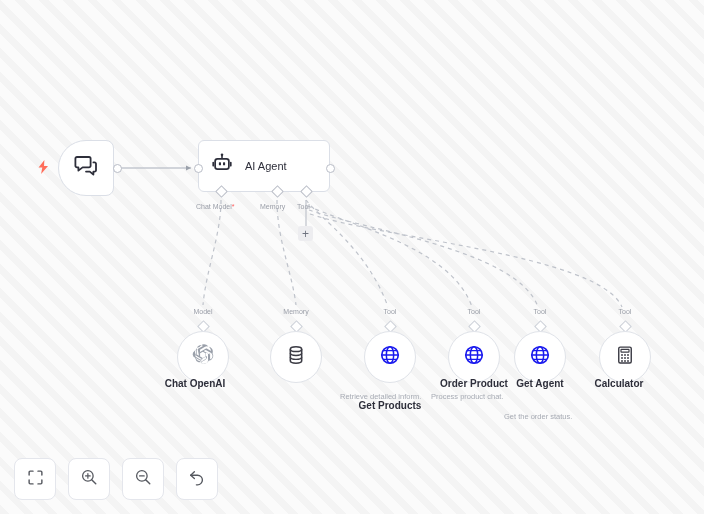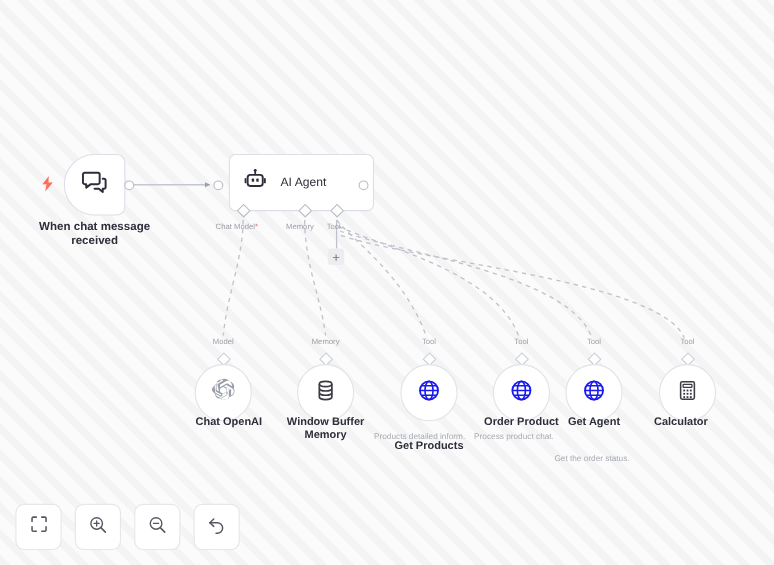--- a/index.html
+++ b/index.html
@@ -81,21 +81,20 @@
     width: 132px;
     height: 52px;
     background: #ffffff;
     border: 1px solid #dbdfe7;
     border-radius: 6px;
     box-sizing: border-box;
     display: flex;
     align-items: center;
     padding-left: 12px;
     gap: 12px;
-    margin-left: 10px;
   }
   .agent-title {
     font-size: 11px;
     color: #2d2e3a;
     font-weight: 400;
   }
 
   
   .port-round {
     position: absolute;
@@ -249,21 +248,20 @@
 
   <div class="trigger-node">
     <span>
       <svg width="24" height="24" viewBox="0 0 24 24" xmlns="http://www.w3.org/2000/svg">
         <path d="M3,3 h12 a1.6,1.6 0 0 1 1.6,1.6 v7.2 a1.6,1.6 0 0 1 -1.6,1.6 h-6.4 l-4.2,3.2 v-3.2 h-1.4 a1.6,1.6 0 0 1 -1.6,-1.6 v-7.2 a1.6,1.6 0 0 1 1.6,-1.6 z" fill="none" stroke="#2d2e3a" stroke-width="1.8" stroke-linejoin="round"></path>
         <path d="M19.4,8.4 h1.2 a1.4,1.4 0 0 1 1.4,1.4 v6.4 a1.4,1.4 0 0 1 -1.4,1.4 h-1.2 v3 l-3.6,-3 h-3.8" fill="none" stroke="#2d2e3a" stroke-width="1.8" stroke-linejoin="round" stroke-linecap="round"></path>
       </svg>
     </span>
   </div>
   <div class="port-round" style="left:113px; top:163.5px;"></div>
-  <div class="trigger-label">When chat message received</div>
 
   <div class="agent-node">
     <span>
       <svg width="22" height="22" viewBox="0 0 24 24" xmlns="http://www.w3.org/2000/svg">
         <path d="M12,2 v3" stroke="#2d2e3a" stroke-width="1.8" stroke-linecap="round" fill="none"></path>
         <circle cx="12" cy="2" r="1.4" fill="#2d2e3a"></circle>
         <rect x="4.5" y="6.5" width="15" height="11" rx="2.6" fill="none" stroke="#2d2e3a" stroke-width="1.9"></rect>
         <rect x="8.6" y="10.2" width="2.3" height="3.2" rx="0.6" fill="#2d2e3a"></rect>
         <rect x="13.1" y="10.2" width="2.3" height="3.2" rx="0.6" fill="#2d2e3a"></rect>
         <path d="M2.4,10.4 v3.6 M21.6,10.4 v3.6" stroke="#2d2e3a" stroke-width="1.8" stroke-linecap="round" fill="none"></path>
@@ -288,49 +286,48 @@
 
   <div class="subnode-cap" style="left:183px; top:308px; width:40px;">Model</div>
   <div class="subnode-port" style="left:198.5px; top:322px;"></div>
   <div class="subnode" style="left:177px; top:331px;">
     <span>
       <svg width="24" height="24" viewBox="0 0 24 24" xmlns="http://www.w3.org/2000/svg">
         <path d="M21.5,10.2 a5,5 0 0 0 -4.3,-6.7 a5,5 0 0 0 -8.6,0.6 a5,5 0 0 0 -3.8,7.5 a5,5 0 0 0 4.3,6.7 a5,5 0 0 0 8.6,-0.6 a5,5 0 0 0 3.8,-7.5 z M12,20.4 a3.7,3.7 0 0 1 -2.4,-0.9 l4.9,-2.8 a0.8,0.8 0 0 0 0.4,-0.7 v-6.9 l2.1,1.2 v5.8 a3.7,3.7 0 0 1 -5,4.3 z M4.6,16.1 a3.7,3.7 0 0 1 -0.4,-2.5 l4.9,2.8 a0.8,0.8 0 0 0 0.8,0 l6,-3.5 v2.4 l-5,2.9 a3.7,3.7 0 0 1 -6.3,-2.1 z M3.3,8.2 a3.7,3.7 0 0 1 1.9,-1.6 v5.8 a0.8,0.8 0 0 0 0.4,0.7 l6,3.4 l-2.1,1.2 l-5,-2.9 a3.7,3.7 0 0 1 -1.2,-6.6 z M18.6,11.6 l-6,-3.5 l2.1,-1.2 l5,2.9 a3.7,3.7 0 0 1 -0.6,6.7 v-5.8 a0.8,0.8 0 0 0 -0.5,-0.8 z M20.7,8.5 l-4.9,-2.9 a0.8,0.8 0 0 0 -0.8,0 l-6,3.5 v-2.4 l5,-2.9 a3.7,3.7 0 0 1 5.5,2.1 a3.7,3.7 0 0 1 0.2,2.6 z M8,12.8 l-2.1,-1.2 v-5.8 a3.7,3.7 0 0 1 6.1,-2.8 l-4.9,2.8 a0.8,0.8 0 0 0 -0.4,0.7 z M9.1,10.3 l2.7,-1.6 l2.7,1.6 v3.1 l-2.7,1.5 l-2.7,-1.5 z" fill="#9aa0aa"></path>
       </svg>
     </span>
   </div>
-  <div class="subnode-label" style="left:153px; top:378px;">Chat OpenAI</div>
+  <div class="subnode-label" style="left:140px; top:378px;">Chat OpenAI</div>
 
   <div class="subnode-cap" style="left:276px; top:308px; width:40px;">Memory</div>
   <div class="subnode-port" style="left:291.5px; top:322px;"></div>
   <div class="subnode" style="left:270px; top:331px;">
     <span>
       <svg width="22" height="22" viewBox="0 0 24 24" xmlns="http://www.w3.org/2000/svg">
         <ellipse cx="12" cy="5.6" rx="6.2" ry="2.6" fill="none" stroke="#3c3c45" stroke-width="1.7"></ellipse>
         <path d="M5.8,5.6 v12.8 c0,1.4 2.8,2.6 6.2,2.6 s6.2,-1.2 6.2,-2.6 v-12.8" fill="none" stroke="#3c3c45" stroke-width="1.7"></path>
         <path d="M5.8,9.9 c0,1.4 2.8,2.6 6.2,2.6 s6.2,-1.2 6.2,-2.6" fill="none" stroke="#3c3c45" stroke-width="1.5"></path>
         <path d="M5.8,14.2 c0,1.4 2.8,2.6 6.2,2.6 s6.2,-1.2 6.2,-2.6" fill="none" stroke="#3c3c45" stroke-width="1.5"></path>
       </svg>
     </span>
   </div>
-  <div class="subnode-label" style="left:241px; top:378px;">Window Buffer Memory</div>
 
   <div class="subnode-cap" style="left:370px; top:308px; width:40px;">Tool</div>
   <div class="subnode-port" style="left:385.5px; top:322px;"></div>
   <div class="subnode" style="left:364px; top:331px;">
     <span>
       <svg width="22" height="22" viewBox="0 0 24 24" xmlns="http://www.w3.org/2000/svg">
         <circle cx="12" cy="12" r="9" fill="none" stroke="#1a1aee" stroke-width="1.8"></circle>
         <ellipse cx="12" cy="12" rx="4" ry="9" fill="none" stroke="#1a1aee" stroke-width="1.6"></ellipse>
         <path d="M3,12 h18 M4.4,7.2 h15.2 M4.4,16.8 h15.2" stroke="#1a1aee" stroke-width="1.5" fill="none"></path>
       </svg>
     </span>
   </div>
   <div class="subnode-label" style="left:335px; top:400px;">Get Products</div>
-  <div class="subnode-sub" style="left:340px; top:392px;">Products detailed inform.</div>
+  <div class="subnode-sub" style="left:340px; top:392px;">Retrieve detailed inform.</div>
 
   <div class="subnode-cap" style="left:454px; top:308px; width:40px;">Tool</div>
   <div class="subnode-port" style="left:469.5px; top:322px;"></div>
   <div class="subnode" style="left:448px; top:331px;">
     <span>
       <svg width="22" height="22" viewBox="0 0 24 24" xmlns="http://www.w3.org/2000/svg">
         <circle cx="12" cy="12" r="9" fill="none" stroke="#1a1aee" stroke-width="1.8"></circle>
         <ellipse cx="12" cy="12" rx="4" ry="9" fill="none" stroke="#1a1aee" stroke-width="1.6"></ellipse>
         <path d="M3,12 h18 M4.4,7.2 h15.2 M4.4,16.8 h15.2" stroke="#1a1aee" stroke-width="1.5" fill="none"></path>
       </svg>

